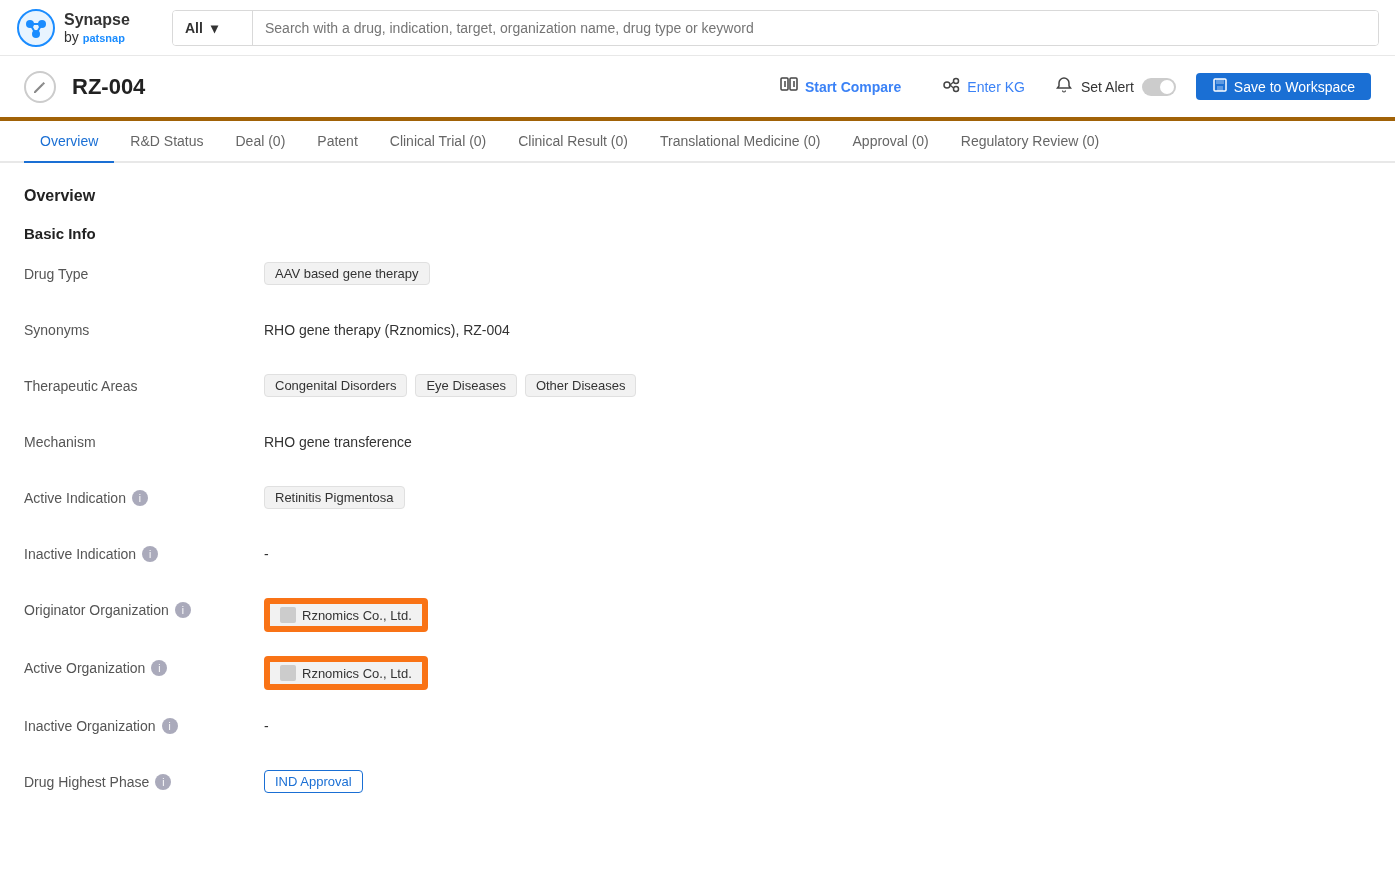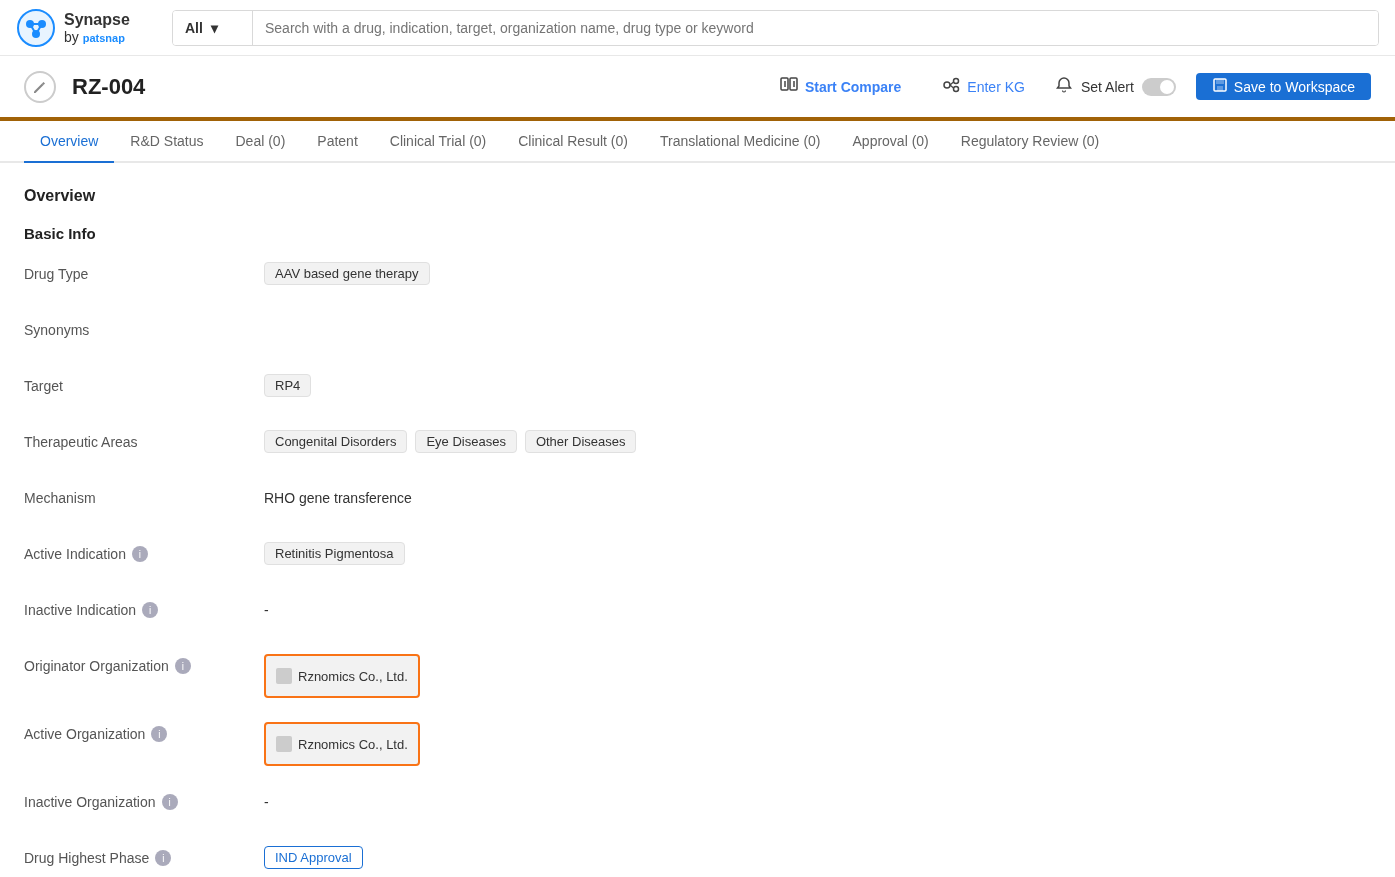--- a/index.html
+++ b/index.html
@@ -229,23 +229,23 @@
     .tag-blue {
       background: #fff;
       border: 1px solid #1a6fd4;
       border-radius: 4px;
       padding: 3px 10px;
       font-size: 13px;
       color: #1a6fd4;
     }
     .tag-org {
       background: #f2f2f2;
-      border: 2px solid #f97316;
+      border: 6px solid #f97316;
       border-radius: 4px;
-      padding: 12px 10px;
+      padding: 3px 10px;
       font-size: 13px;
       color: #333;
       display: flex;
       align-items: center;
       gap: 6px;
     }
     .org-logo-placeholder {
       width: 16px;
       height: 16px;
       background: #ccc;
@@ -399,30 +399,25 @@
     </div>
     <div class="field-value">
       <span class="tag">AAV based gene therapy</span>
     </div>
   </div>
 
   <div class="field-row">
     <div class="field-label">
       <span>Synonyms</span>
     </div>
-  </div>
-
-  <div class="field-row">
-    <div class="field-label">
-      <span>Target</span>
-    </div>
-    <div class="field-value">
-      <span class="tag">RP4</span>
-    </div>
-  </div>
+    <div class="field-value">
+      <span class="plain-text">RHO gene therapy (Rznomics),  RZ-004</span>
+    </div>
+  </div>
+
 
   <div class="field-row">
     <div class="field-label">
       <span>Therapeutic Areas</span>
     </div>
     <div class="field-value">
       <span class="tag">Congenital Disorders</span>
       <span class="tag">Eye Diseases</span>
       <span class="tag">Other Diseases</span>
     </div>

